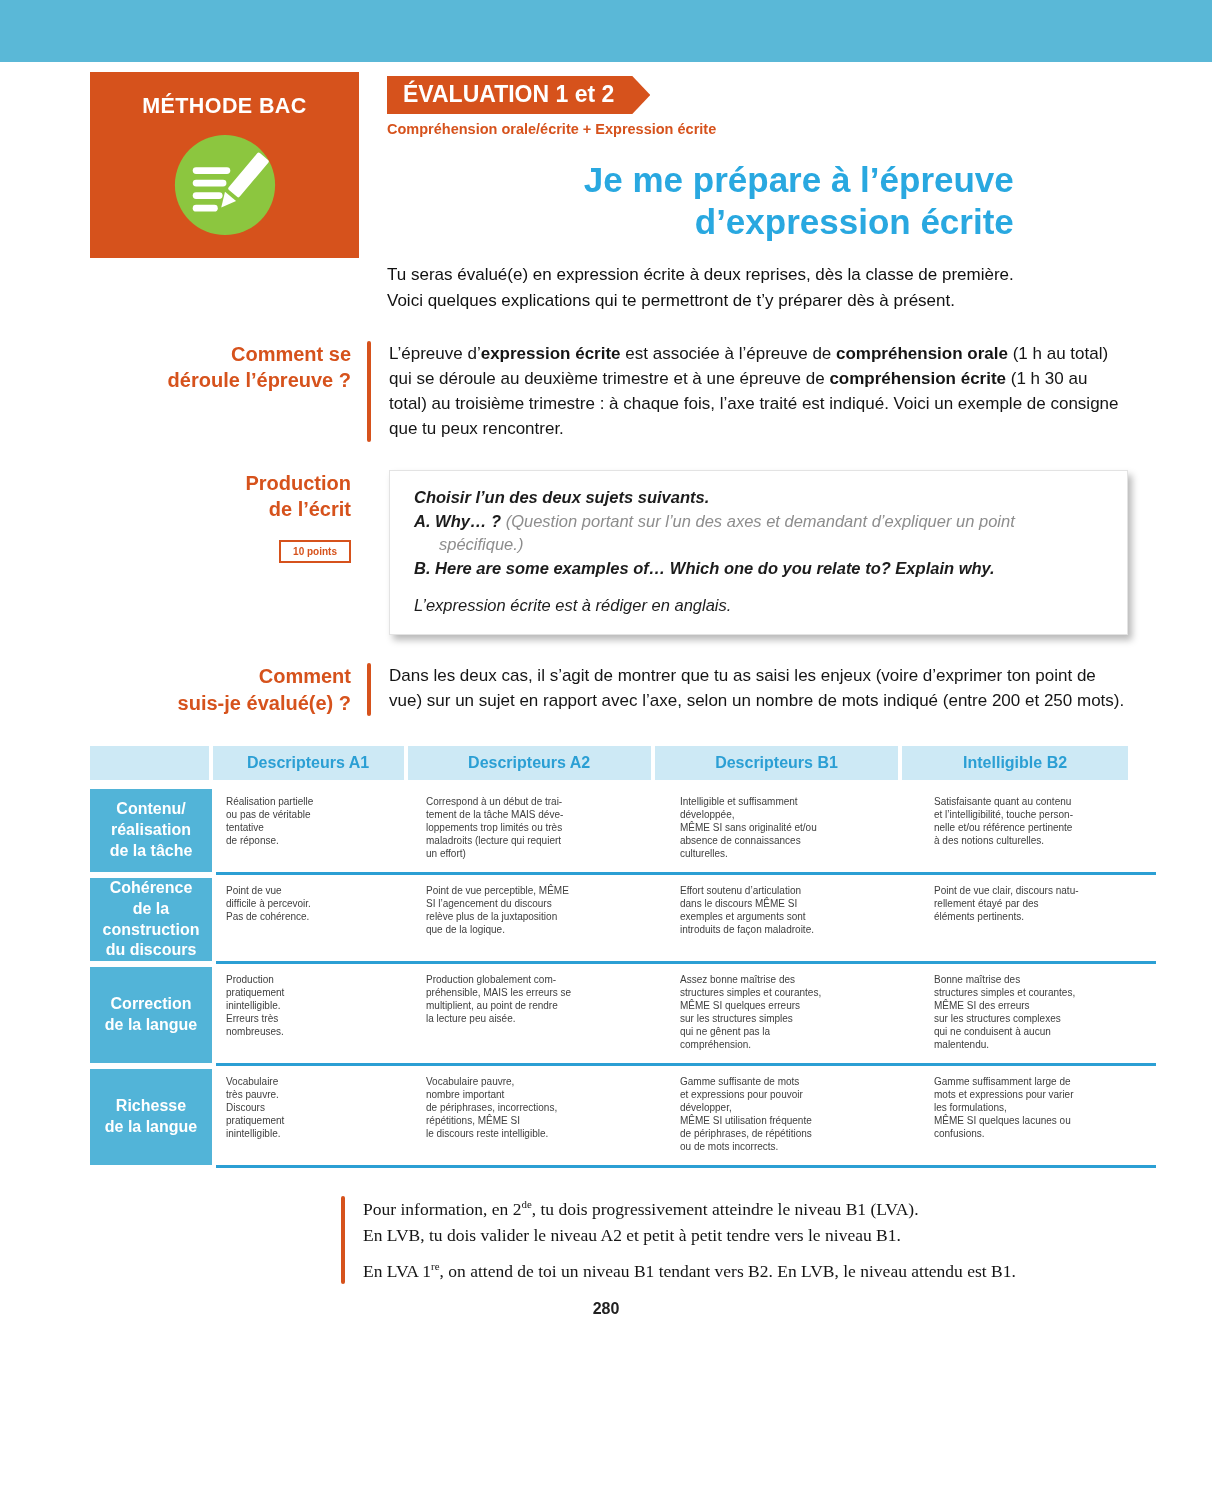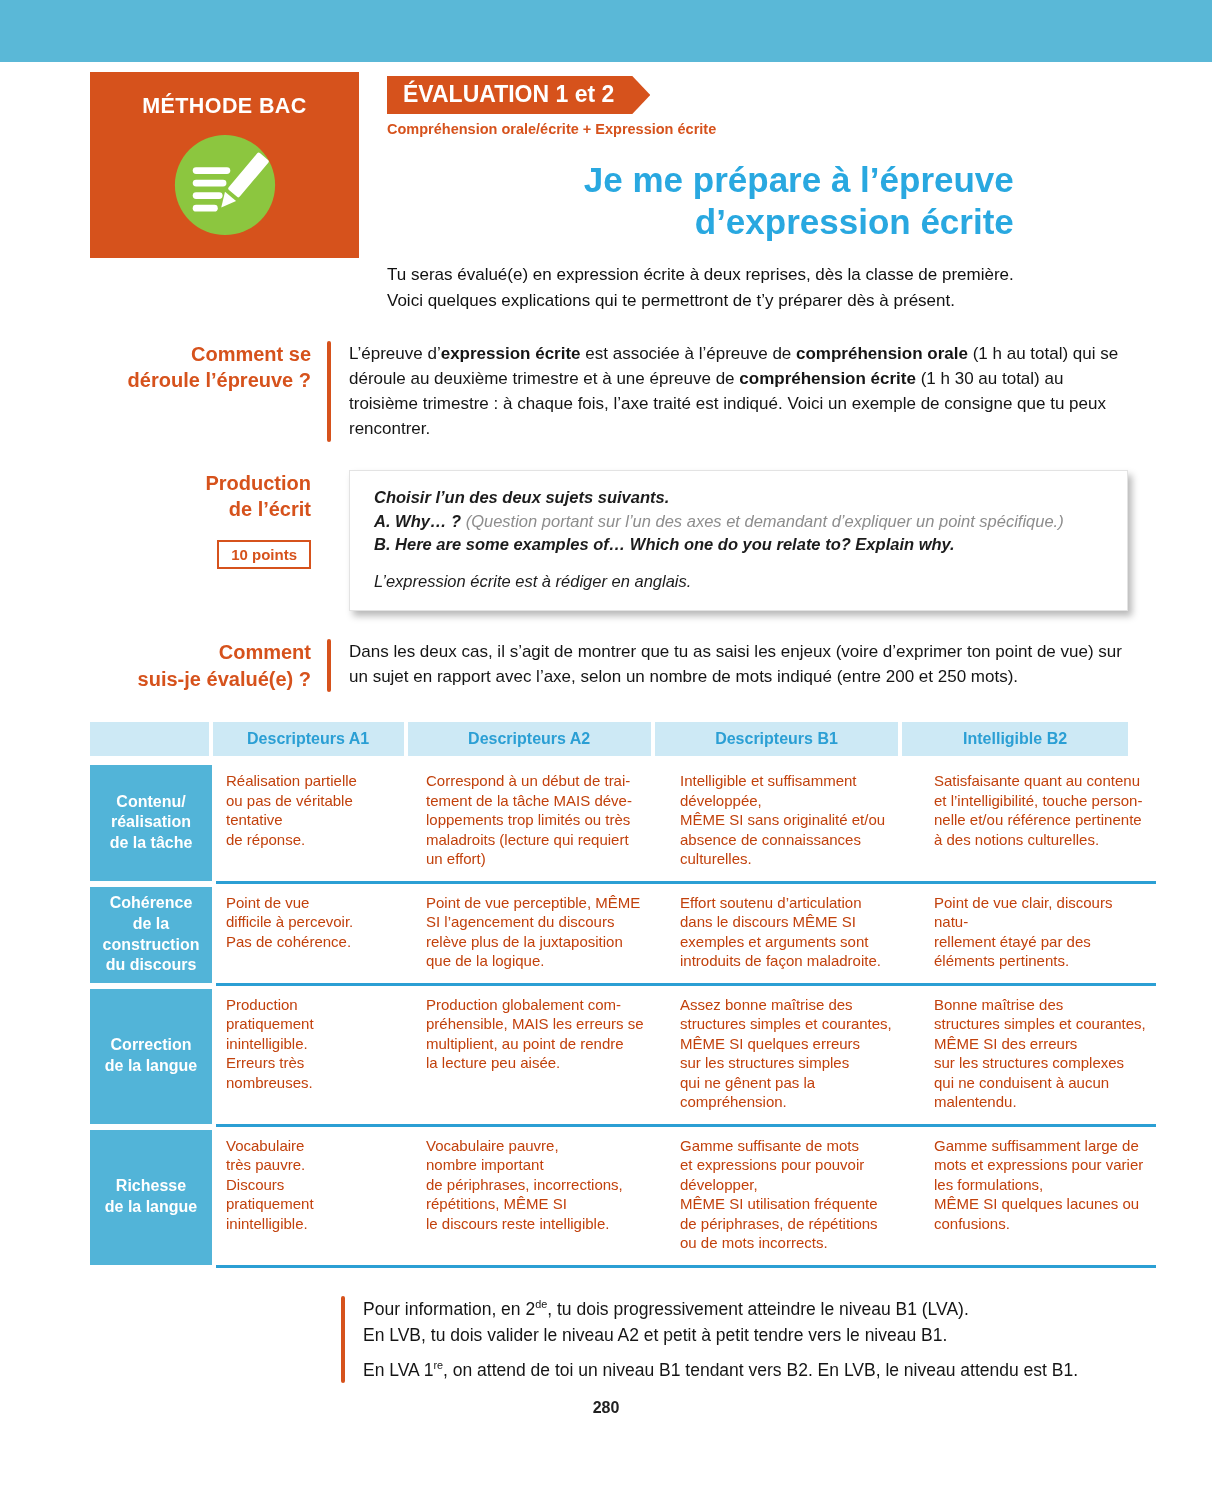--- a/index.html
+++ b/index.html
@@ -21,31 +21,31 @@
   .banner {
     display:inline-block; background:var(--orange,#d6521c); color:#fff;
     font-weight:bold; font-size:23px; padding:5px 36px 6px 16px;
     clip-path:polygon(0 0, calc(100% - 18px) 0, 100% 50%, calc(100% - 18px) 100%, 0 100%);
   }
   .banner-sub { margin-top:7px; color:var(--orange,#d6521c); font-weight:bold; font-size:14.5px; }
   .title { margin-top:22px; color:var(--blue_title,#29a8e0); font-size:35px; line-height:1.2; font-weight:bold;text-align:right; }
   .title .tl { display:block; }
   .intro { margin-top:19px; font-size:17px; line-height:1.5; color:#111; }
 
-  .section { display:flex; padding:0 84px 0 90px; margin-top:28px; }
+  .section { display:flex; padding:0 84px 0 90px; margin-top:28px;margin-left:40px; }
   .side { width:237px; flex-shrink:0; text-align:right; padding-right:16px; }
   .side-heading {
     color:var(--orange,#d6521c); font-size:20px; line-height:1.32;
     white-space:pre-line; font-weight:bold;
   }
   .vbar { width:4px; background:var(--orange,#d6521c); flex-shrink:0; border-radius:2px; }
   .sec-body { flex:1; margin-left:18px; font-size:17px; line-height:1.48; color:#151515; }
   .points-badge {
     display:inline-block; margin-top:18px; border:2px solid var(--orange,#d6521c);
-    color:var(--orange,#d6521c); font-weight:bold; font-size:15px; padding:4px 12px; background:#fff;
+    color:var(--orange,#d6521c); font-weight:bold; font-size:10px; padding:4px 12px; background:#fff;
   }
   .example-box {
     flex:1; margin-left:22px; background:#fff; border:1px solid #e3e3e3;
     box-shadow:4px 5px 7px rgba(0,0,0,.28);
     padding:15px 24px 16px; font-style:italic; font-size:16.5px; line-height:1.45; color:#1c1c1c;
   }
   .ex-bold { font-weight:bold; }
   .hang { padding-left:25px; text-indent:-25px; }
   .ex-note { margin-top:13px; }
 
@@ -56,23 +56,23 @@
     font-weight:bold; font-size:16px; text-align:center; line-height:34px;
   }
   .w0{width:122px;} .w1{width:196px;} .w2{width:250px;} .w3{width:250px;} .w4{width:232px;}
   .tbl-row { display:flex; gap:4px; }
   .row-hdr {
     width:122px; background:var(--row_header_blue,#52b4d8); color:#fff; font-weight:bold;
     font-size:16px; line-height:1.3; display:flex; align-items:center; justify-content:center;
     text-align:center; white-space:pre-line; margin:3px 0; flex-shrink:0;
   }
   .row-cells { display:flex; gap:4px; flex:1; border-bottom:3px solid var(--separator_blue,#2b9fd4); }
-  .cell { padding:9px 8px 12px 10px; font-size:15px; line-height:1.3; white-space:pre-line; color:#c2410c; }
-
-  .note { display:flex; margin:28px 84px 0 341px; }
+  .cell { padding:9px 8px 12px 10px; font-size:10px; line-height:1.3; white-space:pre-line; color:#404040; }
+
+  .note { display:flex; margin:28px 84px 0 341px;font-family:Liberation Serif, serif; }
   .note-text { margin-left:18px; font-size:17.5px; line-height:1.5; color:#151515; }
   .note-gap { margin-top:9px; }
   sup { font-size:.62em; vertical-align:super; }
   .page-number { text-align:center; font-weight:bold; font-size:16px; margin-top:16px; color:#222; }
 </style>
 </head>
 <body>
 
 <div class="page">
 

